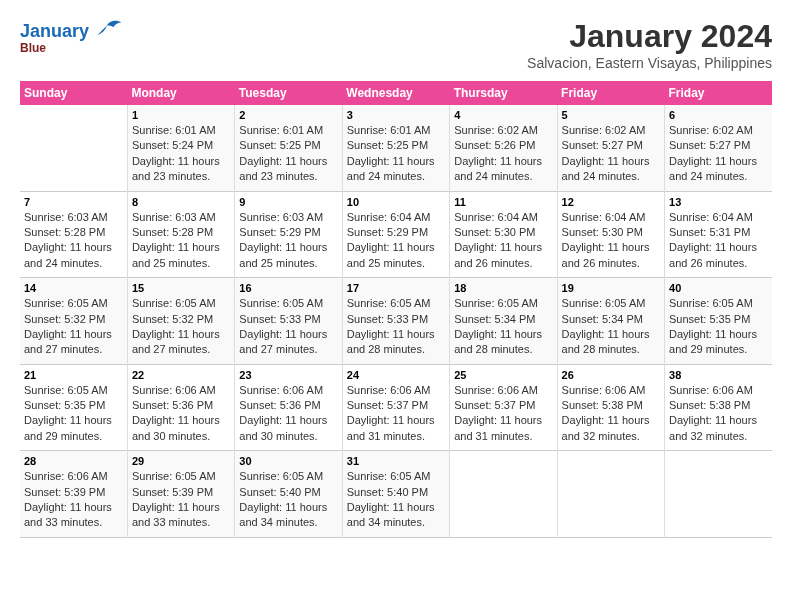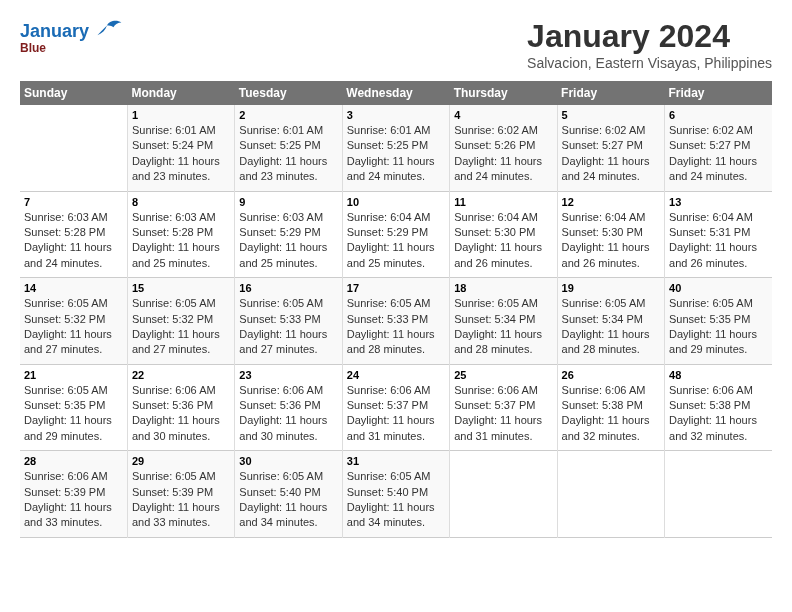--- a/index.html
+++ b/index.html
@@ -28,37 +28,38 @@
     .logo-text {
       font-size: 18px;
       font-weight: bold;
       color: #333;
       line-height: 1.1;
     }
     .logo-text span {
       color: #1a6bb5;
     }
     .title-block {
+      text-align: right;
     }
     .main-title {
       font-size: 32px;
       font-weight: bold;
       color: #333;
     }
     .subtitle {
       font-size: 14px;
       color: #555;
     }
     table {
       width: 100%;
       border-collapse: collapse;
       font-size: 10.5px;
     }
     thead tr th {
-      background-color: #737373;
+      background-color: #ec4899;
       color: #fff;
       padding: 5px 4px;
       text-align: left;
       font-size: 12px;
       font-weight: bold;
     }
     tbody tr {
       border-bottom: 1px solid #ccc;
     }
     tbody tr:nth-child(odd) {
@@ -309,21 +310,21 @@
 and 31 minutes.</div>
           </td>
           <td>
             <div class="day-num">26</div>
             <div class="day-info" style="white-space: pre-line;">Sunrise: 6:06 AM
 Sunset: 5:38 PM
 Daylight: 11 hours
 and 32 minutes.</div>
           </td>
           <td>
-            <div class="day-num">48</div>
+            <div class="day-num">38</div>
             <div class="day-info" style="white-space: pre-line;">Sunrise: 6:06 AM
 Sunset: 5:38 PM
 Daylight: 11 hours
 and 32 minutes.</div>
           </td>
         </tr>
         <tr>
           <td>
             <div class="day-num">28</div>
             <div class="day-info" style="white-space: pre-line;">Sunrise: 6:06 AM

